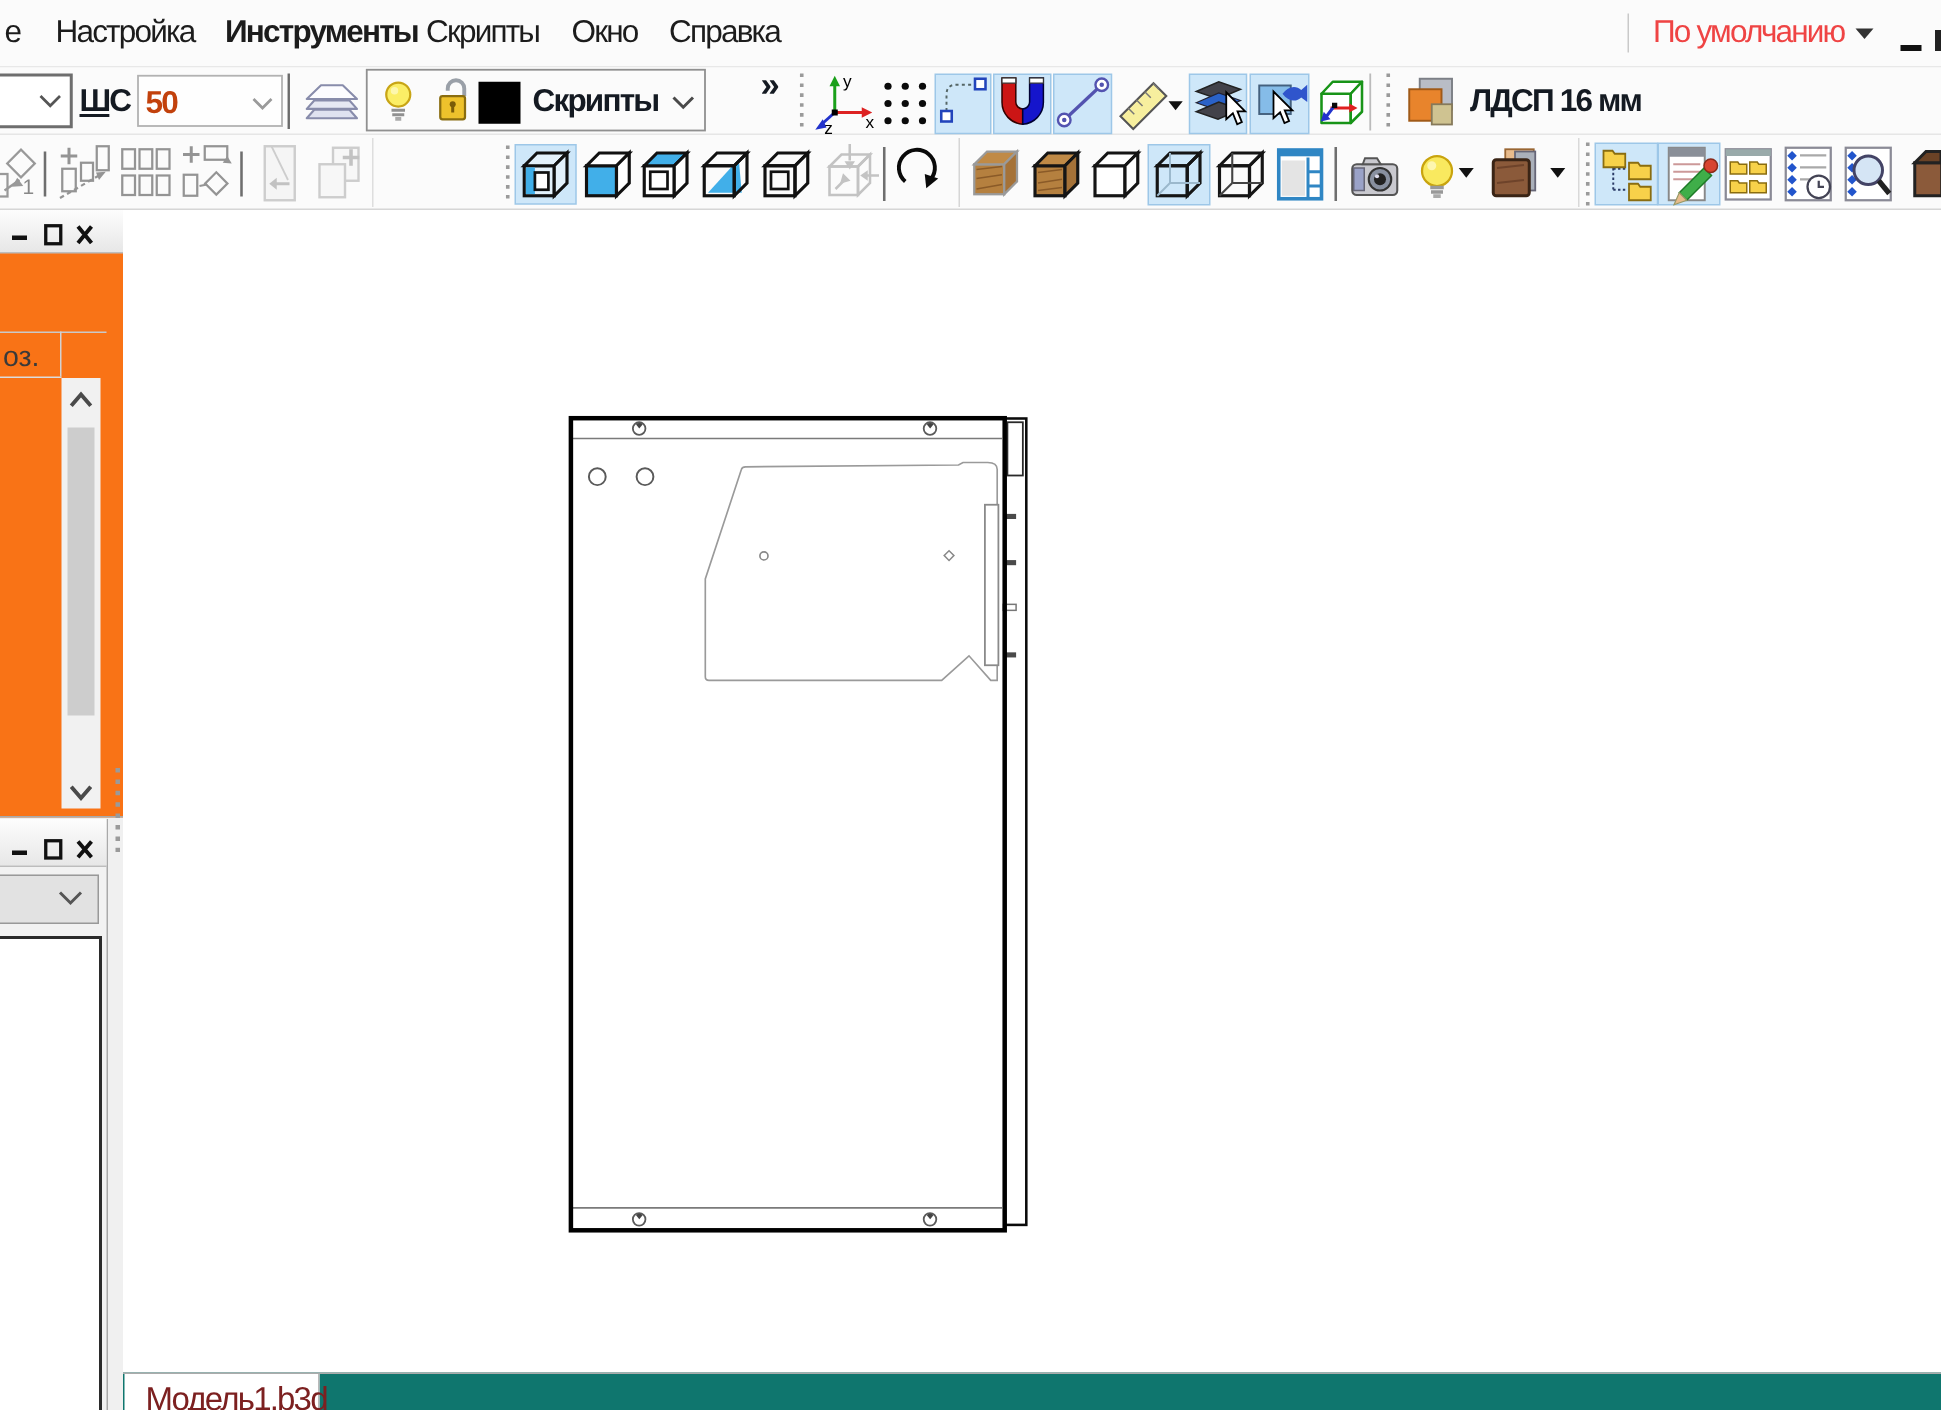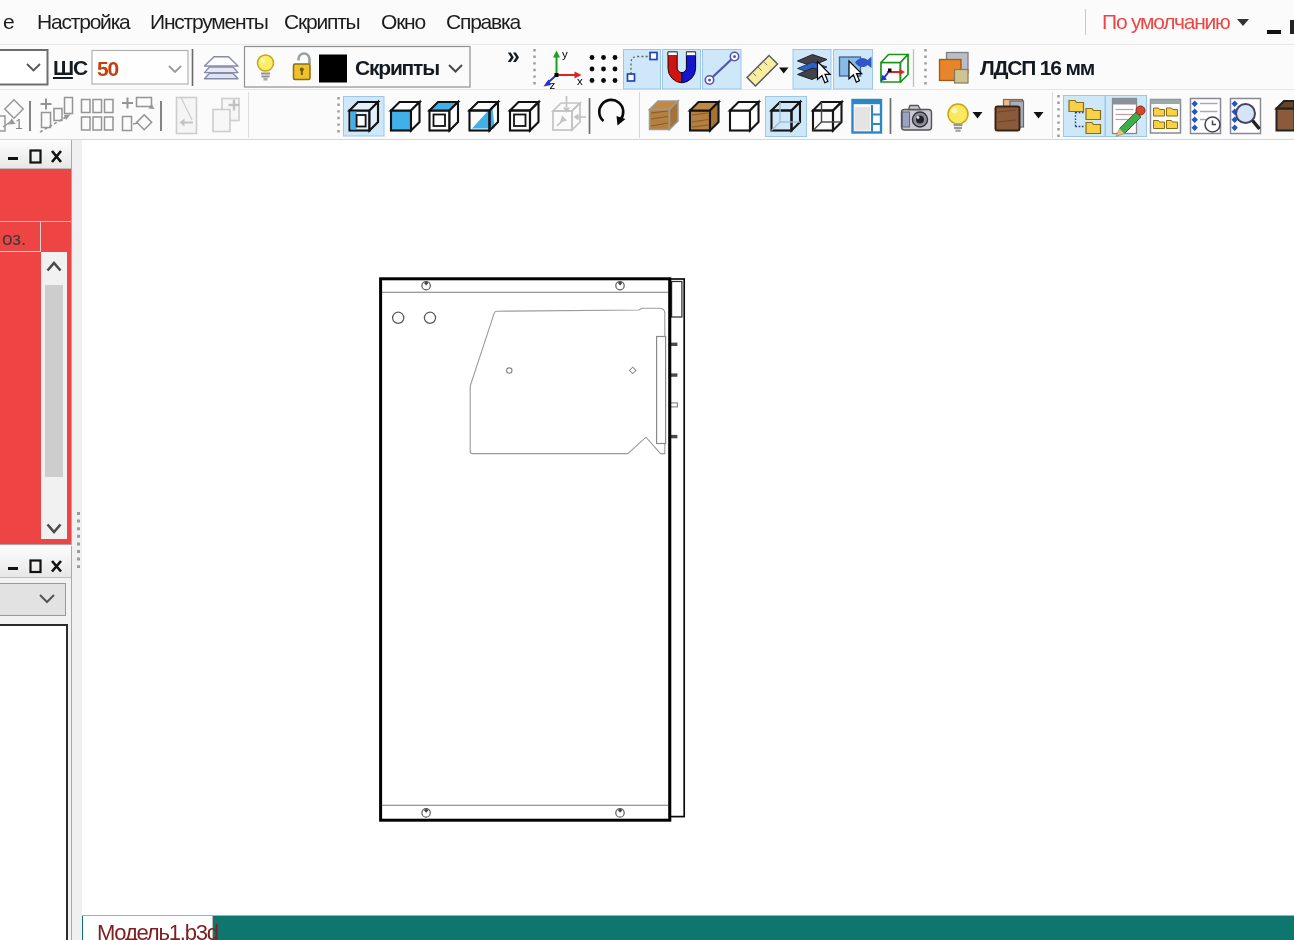--- a/index.html
+++ b/index.html
@@ -5,36 +5,36 @@
   html,body{margin:0;padding:0;}
   body{width:1294px;height:940px;overflow:hidden;font-family:"Liberation Sans",sans-serif;background:#fbfbfb;}
   #page{position:relative;width:1294px;height:940px;overflow:hidden;}
   .abs{position:absolute;}
   #menubar{left:0;top:0;width:1294px;height:44px;background:#fbfbfb;border-bottom:1px solid #e8e8e8;}
   .mi{position:absolute;top:0;height:44px;line-height:44px;font-size:21px;letter-spacing:-1.2px;color:#1c1c1c;white-space:nowrap;}
   #row2{left:0;top:45px;width:1294px;height:44px;background:#fbfbfb;border-bottom:1px solid #e6e6e6;}
   #row3{left:0;top:90px;width:1294px;height:49px;background:#fbfbfb;border-bottom:1px solid #d6d6d6;}
   .t2{position:absolute;font-size:21px;letter-spacing:-1.2px;color:#141a22;white-space:nowrap;font-weight:bold;}
   #leftcol{left:0;top:140px;width:82px;height:800px;background:#f0f0f0;}
-  #panel1{position:absolute;left:0;top:0;width:71px;height:404px;background:#ef4444;border-right:1px solid #a9a9a9;border-bottom:1px solid #a9a9a9;}
+  #panel1{position:absolute;left:0;top:0;width:71px;height:404px;background:#f97316;border-right:1px solid #a9a9a9;border-bottom:1px solid #a9a9a9;padding-left:22px;}
   #panel2{position:absolute;left:0;top:406px;width:71px;height:394px;background:#f2f2f2;border-right:1px solid #a9a9a9;}
   .ptitle{position:absolute;left:0;top:0;width:100%;height:28px;background:linear-gradient(#fdfdfd,#e7e7e7);border-bottom:1px solid #bdbdbd;}
   #canvas{left:82px;top:140px;width:1212px;height:775px;background:#ffffff;}
   #tabstrip{left:82px;top:915px;width:1212px;height:25px;background:#0f766e;border-top:1px solid #ababab;}
   #tab1{position:absolute;left:1px;top:0;width:129px;height:25px;background:#ffffff;border-right:1px solid #b9b9b9;}
   #tab1 span{position:absolute;left:14px;top:4px;font-size:22px;letter-spacing:-1.2px;color:#7c2020;}
 </style>
 </head>
 <body>
 <div id="page">
 
   <div class="abs" id="menubar">
     <span class="mi" style="left:3px;">е</span>
     <span class="mi" style="left:37px;">Настройка</span>
-    <span class="mi" style="left:150px;">Инструменты</span>
+    <span class="mi" style="left:150px;font-weight:bold;">Инструменты</span>
     <span class="mi" style="left:284px;">Скрипты</span>
     <span class="mi" style="left:381px;">Окно</span>
     <span class="mi" style="left:446px;">Справка</span>
     <div class="abs" style="left:1085px;top:9px;width:1px;height:26px;background:#c9c9c9;"></div>
     <span class="mi" style="left:1102px;color:#ef4444;">По умолчанию</span>
     <svg class="abs" style="left:1236px;top:18px;" width="14" height="10">
         <polygon points="1,1 13,1 7,8" fill="#333"></polygon>
       </svg>
     <div class="abs" style="left:1267px;top:30px;width:14px;height:4px;background:#111;"></div>
     <div class="abs" style="left:1290px;top:20px;width:10px;height:14px;background:#222;"></div>

